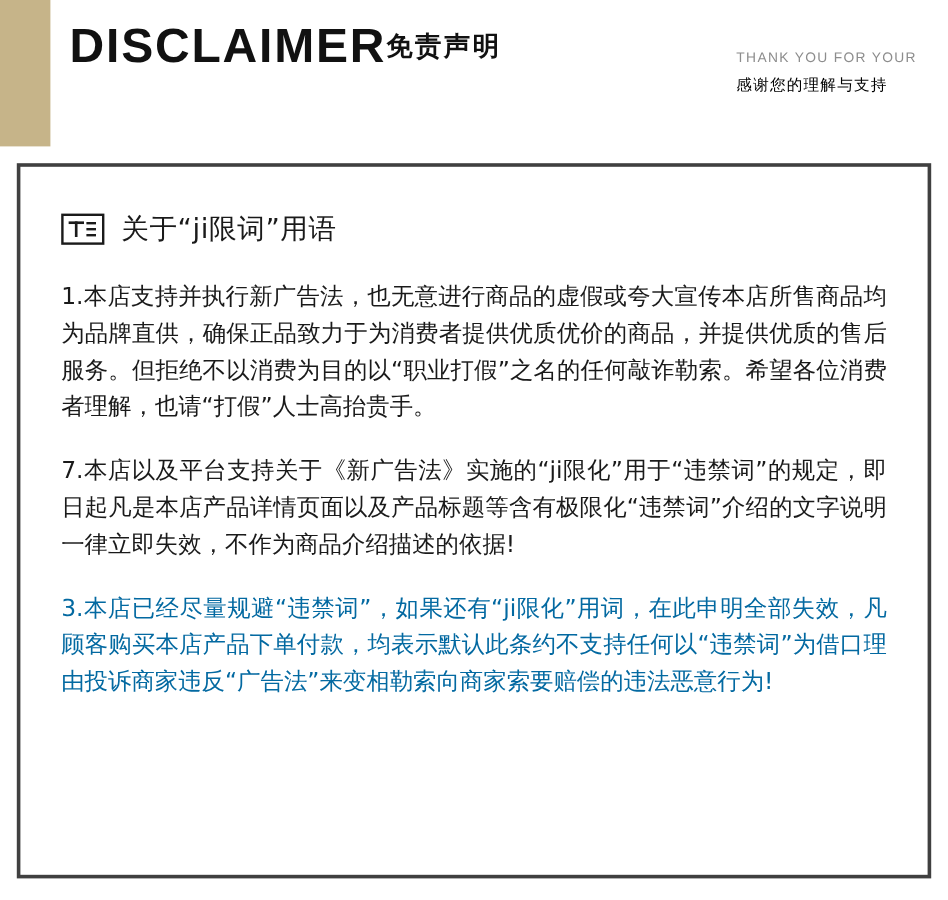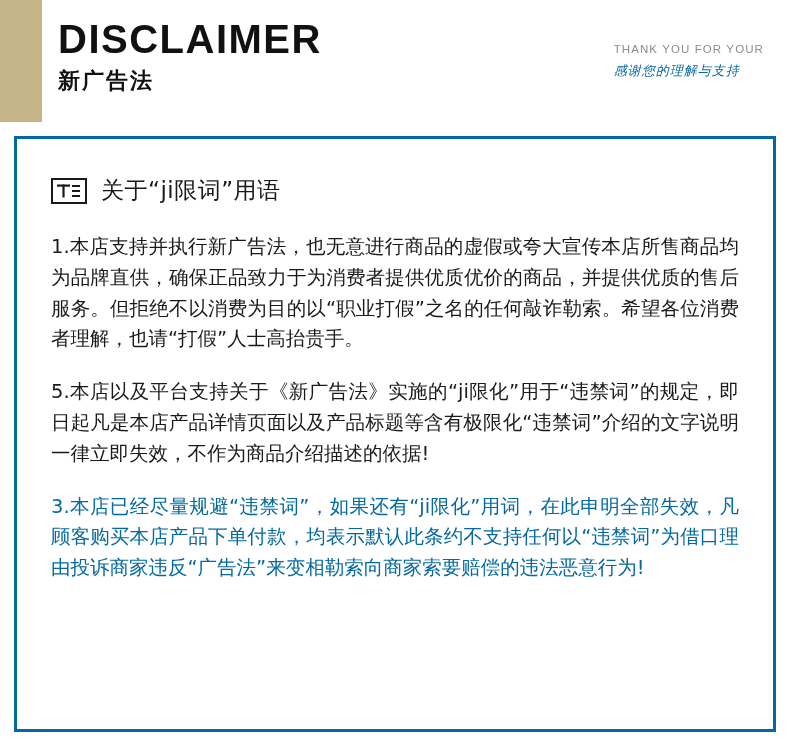--- a/index.html
+++ b/index.html
@@ -33,21 +33,21 @@
   }
   .header-body {
     flex: 1 1 auto;
     display: flex;
     align-items: flex-start;
     justify-content: space-between;
     padding: 18px 26px 0 16px;
   }
   .header-left {
     display: flex;
-    flex-direction: column;
+    flex-direction: row;
     justify-content: flex-start;
   }
   .title-en {
     font-family: "Liberation Sans", sans-serif;
     font-size: 40px;
     font-weight: bold;
     letter-spacing: 1.5px;
     color: #111111;
     line-height: 1.05;
     margin: 0;
@@ -69,33 +69,32 @@
     font-family: "Liberation Sans", sans-serif;
     font-size: 11.5px;
     letter-spacing: 1.1px;
     line-height: 1.65;
     color: #8d8d8d;
   }
   .header-right .cn-line {
     font-family: "DejaVu Sans", sans-serif;
     font-size: 13px;
     letter-spacing: 1px;
-    color: #0369a1;
+    color: #000000;
     margin-top: 3px;
-    font-style: italic;
   }
 
   
   .content-box {
     position: absolute;
     left: 14px;
     top: 136px;
     right: 14px;
     bottom: 18px;
-    border: 3px solid #0369a1;
+    border: 3px solid #404040;
     padding: 36px 34px 20px 34px;
   }
 
   .section-head {
     display: flex;
     align-items: center;
     gap: 14px;
     margin-bottom: 26px;
   }
   .badge-icon {
@@ -130,21 +129,21 @@
 </head>
 <body>
 
 <div class="page">
 
   <div class="header">
     <div class="header-accent"></div>
     <div class="header-body">
       <div class="header-left">
         <div class="title-en">DISCLAIMER</div>
-        <div class="title-cn">新广告法</div>
+        <div class="title-cn">免责声明</div>
       </div>
       <div class="header-right">
         <div class="en-line">THANK YOU FOR YOUR</div>
         <div class="cn-line">感谢您的理解与支持</div>
       </div>
     </div>
   </div>
 
   <div class="content-box">
 
@@ -155,17 +154,17 @@
           <rect x="5.4" y="1.5" width="2.2" height="13" fill="#1a1a1a"></rect>
           <rect x="15" y="2" width="8" height="2" fill="#1a1a1a"></rect>
           <rect x="15" y="7" width="8" height="2" fill="#1a1a1a"></rect>
           <rect x="15" y="12" width="8" height="2" fill="#1a1a1a"></rect>
         </svg>
       </span>
       <span class="section-title">关于“ji限词”用语</span>
     </div>
 
     <p class="para">1.本店支持并执行新广告法，也无意进行商品的虚假或夸大宣传本店所售商品均为品牌直供，确保正品致力于为消费者提供优质优价的商品，并提供优质的售后服务。但拒绝不以消费为目的以“职业打假”之名的任何敲诈勒索。希望各位消费者理解，也请“打假”人士高抬贵手。</p>
-    <p class="para">5.本店以及平台支持关于《新广告法》实施的“ji限化”用于“违禁词”的规定，即日起凡是本店产品详情页面以及产品标题等含有极限化“违禁词”介绍的文字说明一律立即失效，不作为商品介绍描述的依据!</p>
+    <p class="para">7.本店以及平台支持关于《新广告法》实施的“ji限化”用于“违禁词”的规定，即日起凡是本店产品详情页面以及产品标题等含有极限化“违禁词”介绍的文字说明一律立即失效，不作为商品介绍描述的依据!</p>
     <p class="para red">3.本店已经尽量规避“违禁词”，如果还有“ji限化”用词，在此申明全部失效，凡顾客购买本店产品下单付款，均表示默认此条约不支持任何以“违禁词”为借口理由投诉商家违反“广告法”来变相勒索向商家索要赔偿的违法恶意行为!</p>
 
   </div>
 </div>
 
 </body></html>

